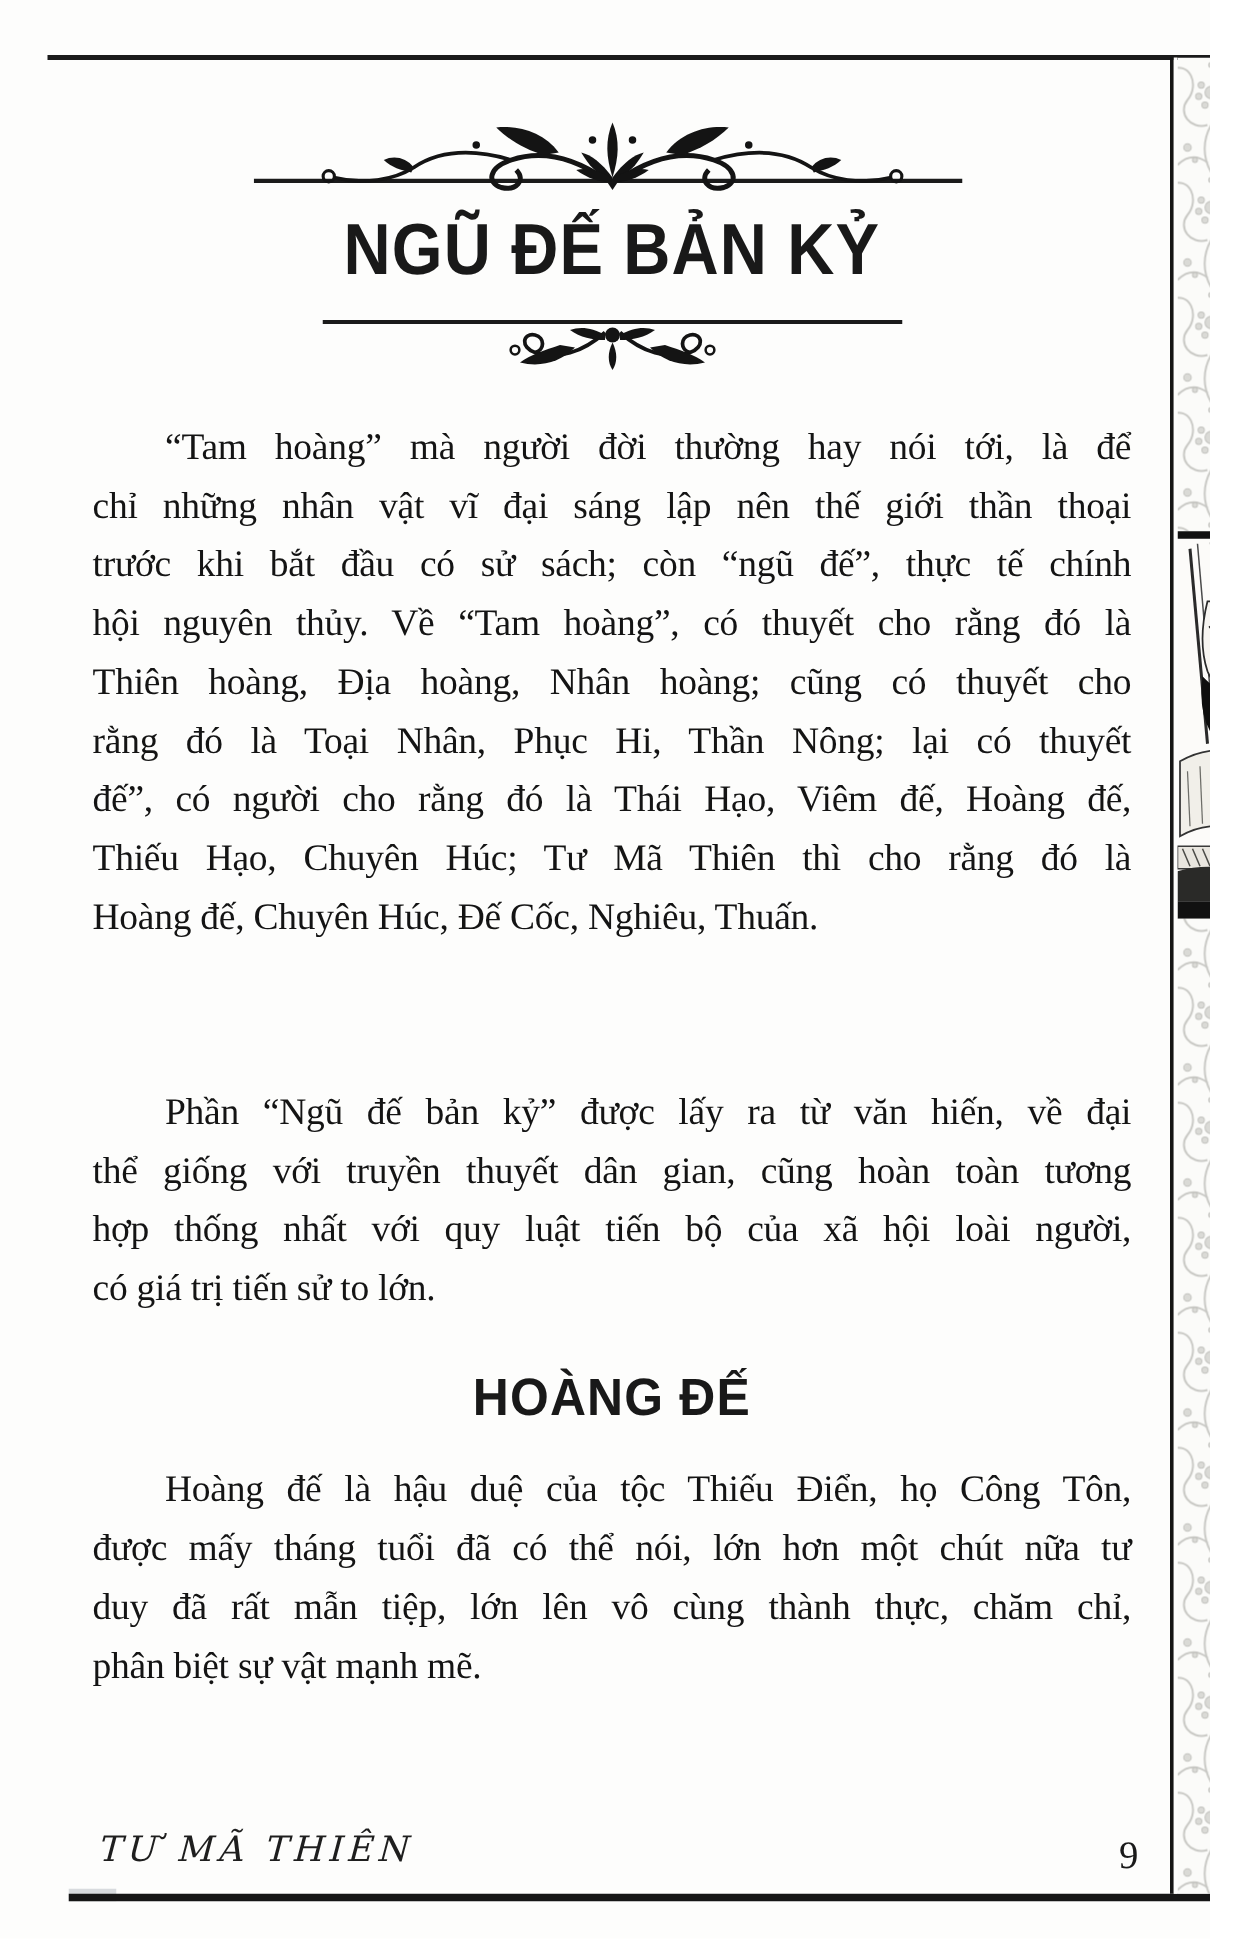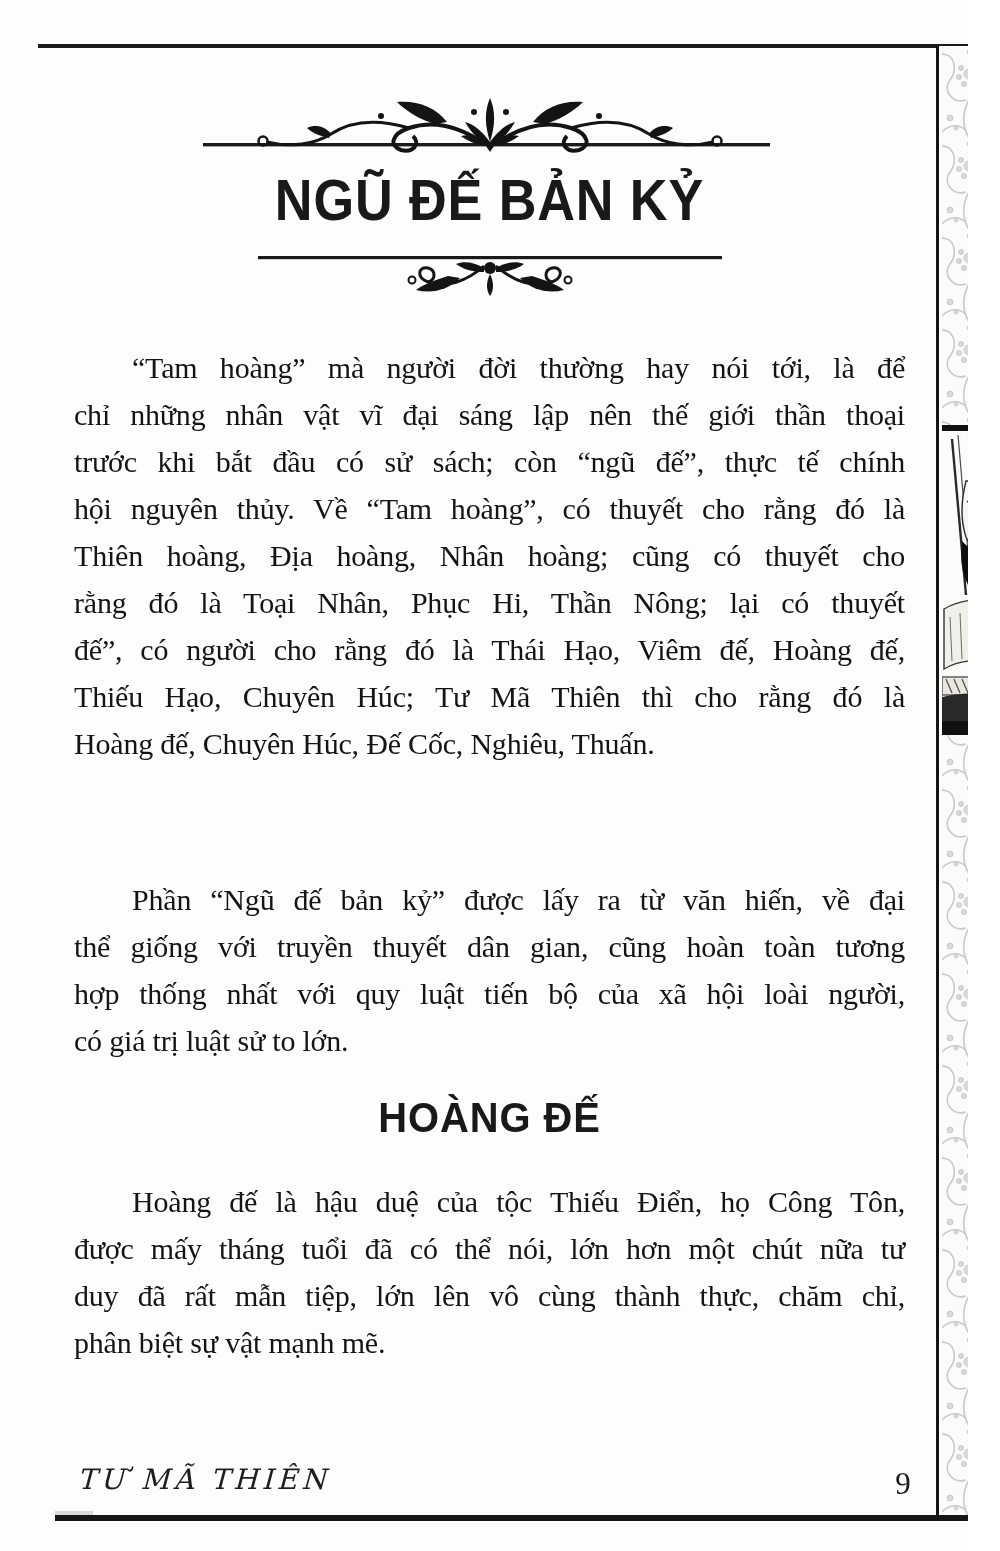--- a/index.html
+++ b/index.html
@@ -19,21 +19,21 @@
     text-align:center; font-family:"Liberation Sans","DejaVu Sans",sans-serif;
     font-weight:bold; font-size:58px; line-height:68px; letter-spacing:1px;
     transform:scaleX(0.9); transform-origin:center; color:#191919;
   }
   .ornament-bottom { position:absolute; left:258px; top:250px; width:464px; height:58px; }
 
   .paragraph { position:absolute; left:74px; width:831px; font-size:30px; line-height:47px; letter-spacing:-0.2px; }
   .p1 { top:334px; } .p2 { top:866px; } .p3 { top:1168px; }
   .pline { text-align:justify; text-align-last:justify; white-space:normal; }
   .pline.last { text-align-last:left; }
-  .pline.first { text-indent:58px;margin-top:10px; }
+  .pline.first { text-indent:58px; }
 
   .section-heading {
     position:absolute; left:74px; top:1092px; width:831px; margin:0;
     text-align:center; font-family:"Liberation Sans","DejaVu Sans",sans-serif;
     font-weight:bold; font-size:42px; line-height:52px; letter-spacing:1px;
     transform:scaleX(0.95); transform-origin:center; color:#191919;
   }
 
   .footer-author {
     position:absolute; left:80px; top:1463px;
@@ -129,21 +129,21 @@
       <div class="pline">Thiên hoàng, Địa hoàng, Nhân hoàng; cũng có thuyết cho</div>
       <div class="pline">rằng đó là Toại Nhân, Phục Hi, Thần Nông; lại có thuyết</div>
       <div class="pline">đế”, có người cho rằng đó là Thái Hạo, Viêm đế, Hoàng đế,</div>
       <div class="pline">Thiếu Hạo, Chuyên Húc; Tư Mã Thiên thì cho rằng đó là</div>
       <div class="pline last">Hoàng đế, Chuyên Húc, Đế Cốc, Nghiêu, Thuấn.</div>
     </div>
   <div class="paragraph p2">
       <div class="pline first">Phần “Ngũ đế bản kỷ” được lấy ra từ văn hiến, về đại</div>
       <div class="pline">thể giống với truyền thuyết dân gian, cũng hoàn toàn tương</div>
       <div class="pline">hợp thống nhất với quy luật tiến bộ của xã hội loài người,</div>
-      <div class="pline last">có giá trị luật sử to lớn.</div>
+      <div class="pline last">có giá trị tiến sử to lớn.</div>
     </div>
 
   <h2 class="section-heading">HOÀNG ĐẾ</h2>
 
   <div class="paragraph p3">
       <div class="pline first">Hoàng đế là hậu duệ của tộc Thiếu Điển, họ Công Tôn,</div>
       <div class="pline">được mấy tháng tuổi đã có thể nói, lớn hơn một chút nữa tư</div>
       <div class="pline">duy đã rất mẫn tiệp, lớn lên vô cùng thành thực, chăm chỉ,</div>
       <div class="pline last">phân biệt sự vật mạnh mẽ.</div>
     </div>

